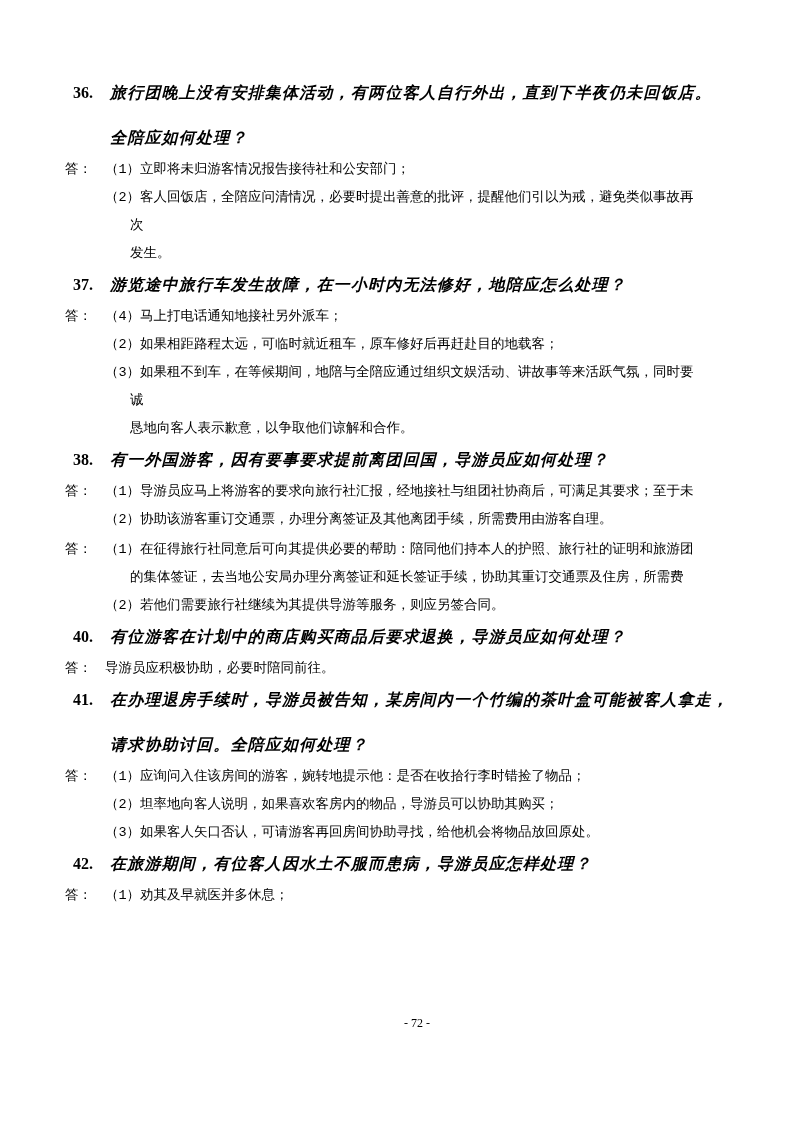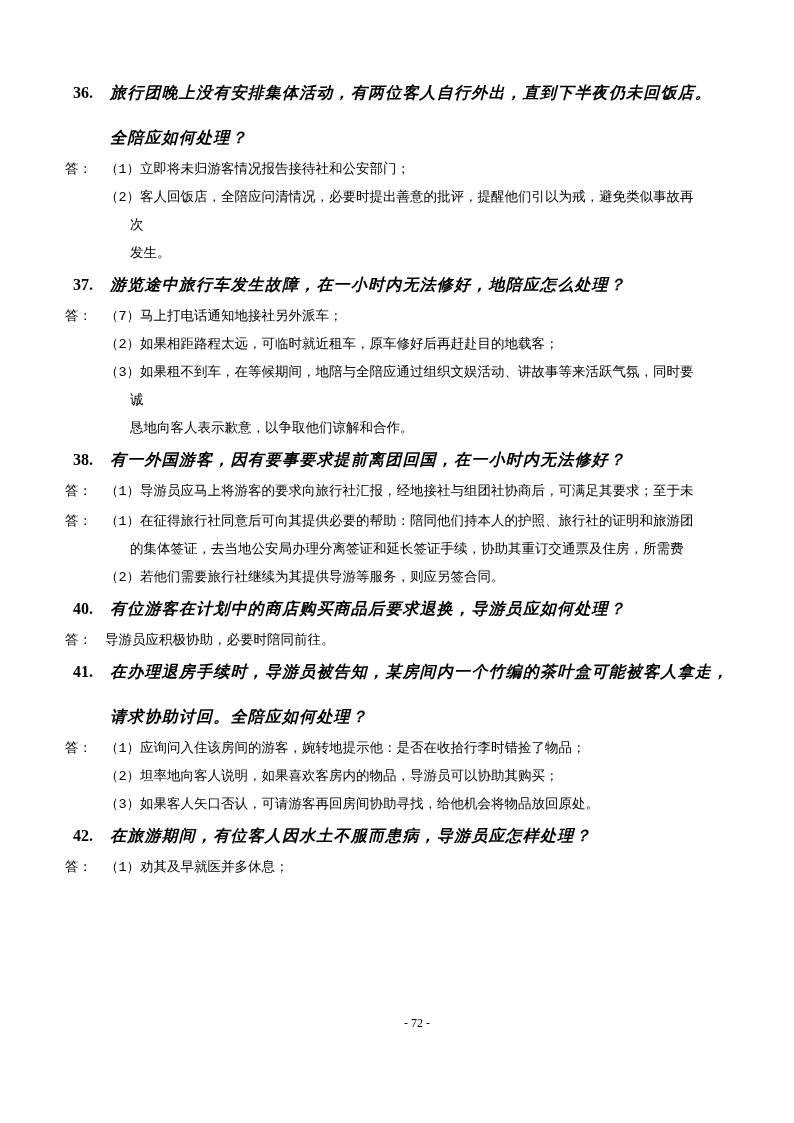--- a/index.html
+++ b/index.html
@@ -94,36 +94,37 @@
     </div>
   </section>
 
   <section>
     <div class="q-heading">
       <div class="q-line">
         <span class="q-num">37.</span><span class="q-title">游览途中旅行车发生故障，在一小时内无法修好，地陪应怎么处理？</span>
       </div>
     </div>
     <div class="a-block">
-      <div class="a-line a-first"><span class="a-label">答：</span><span>（7）马上打电话通知地接社另外派车；</span></div>
+      <div class="a-line a-first"><span class="a-label">答：</span><span>（4）马上打电话通知地接社另外派车；</span></div>
       <div class="a-line a-item">（2）如果相距路程太远，可临时就近租车，原车修好后再赶赴目的地载客；</div>
       <div class="a-line a-item">（3）如果租不到车，在等候期间，地陪与全陪应通过组织文娱活动、讲故事等来活跃气氛，同时要</div>
       <div class="a-line a-cont">诚</div>
       <div class="a-line a-cont">恳地向客人表示歉意，以争取他们谅解和合作。</div>
     </div>
   </section>
 
   <section>
     <div class="q-heading">
       <div class="q-line">
-        <span class="q-num">38.</span><span class="q-title">有一外国游客，因有要事要求提前离团回国，在一小时内无法修好？</span>
+        <span class="q-num">38.</span><span class="q-title">有一外国游客，因有要事要求提前离团回国，导游员应如何处理？</span>
       </div>
     </div>
     <div class="a-block">
       <div class="a-line a-first"><span class="a-label">答：</span><span>（1）导游员应马上将游客的要求向旅行社汇报，经地接社与组团社协商后，可满足其要求；至于未</span></div>
+      <div class="a-line a-item">（2）协助该游客重订交通票，办理分离签证及其他离团手续，所需费用由游客自理。</div>
     </div>
   </section>
 
   <section>
     <div class="a-block">
       <div class="a-line a-first"><span class="a-label">答：</span><span>（1）在征得旅行社同意后可向其提供必要的帮助：陪同他们持本人的护照、旅行社的证明和旅游团</span></div>
       <div class="a-line a-cont">的集体签证，去当地公安局办理分离签证和延长签证手续，协助其重订交通票及住房，所需费</div>
       <div class="a-line a-item">（2）若他们需要旅行社继续为其提供导游等服务，则应另签合同。</div>
     </div>
   </section>

